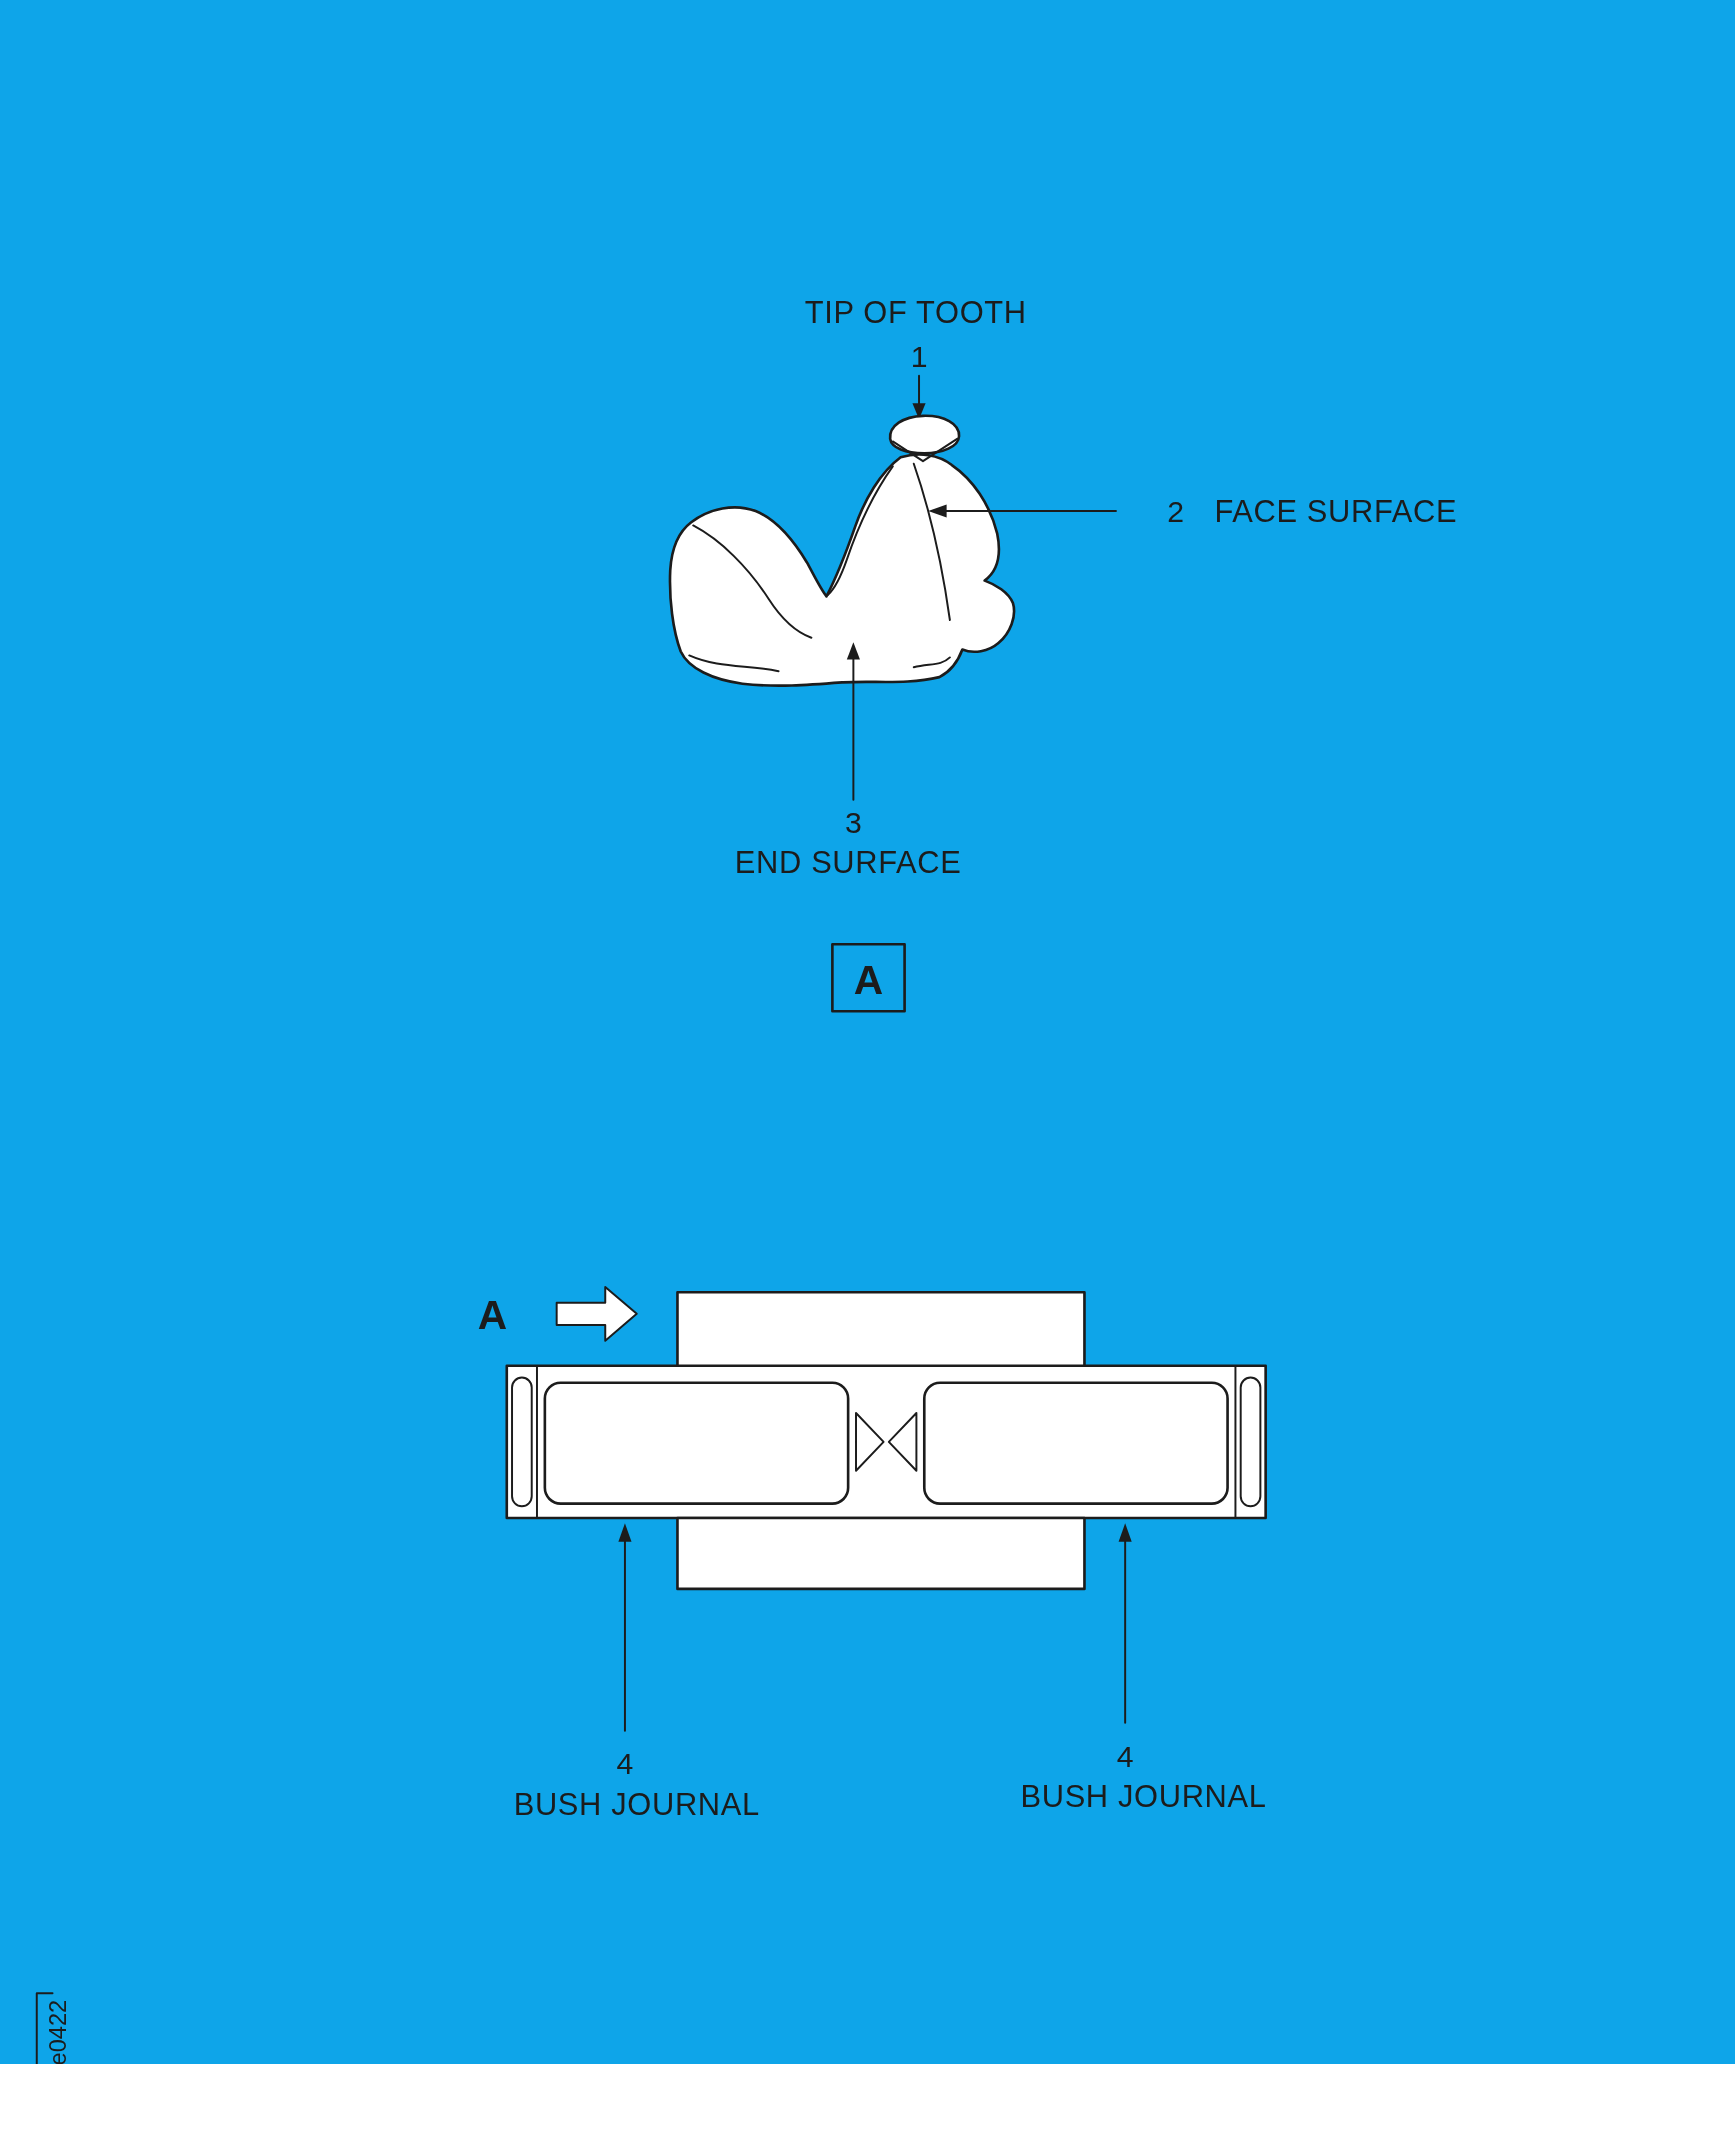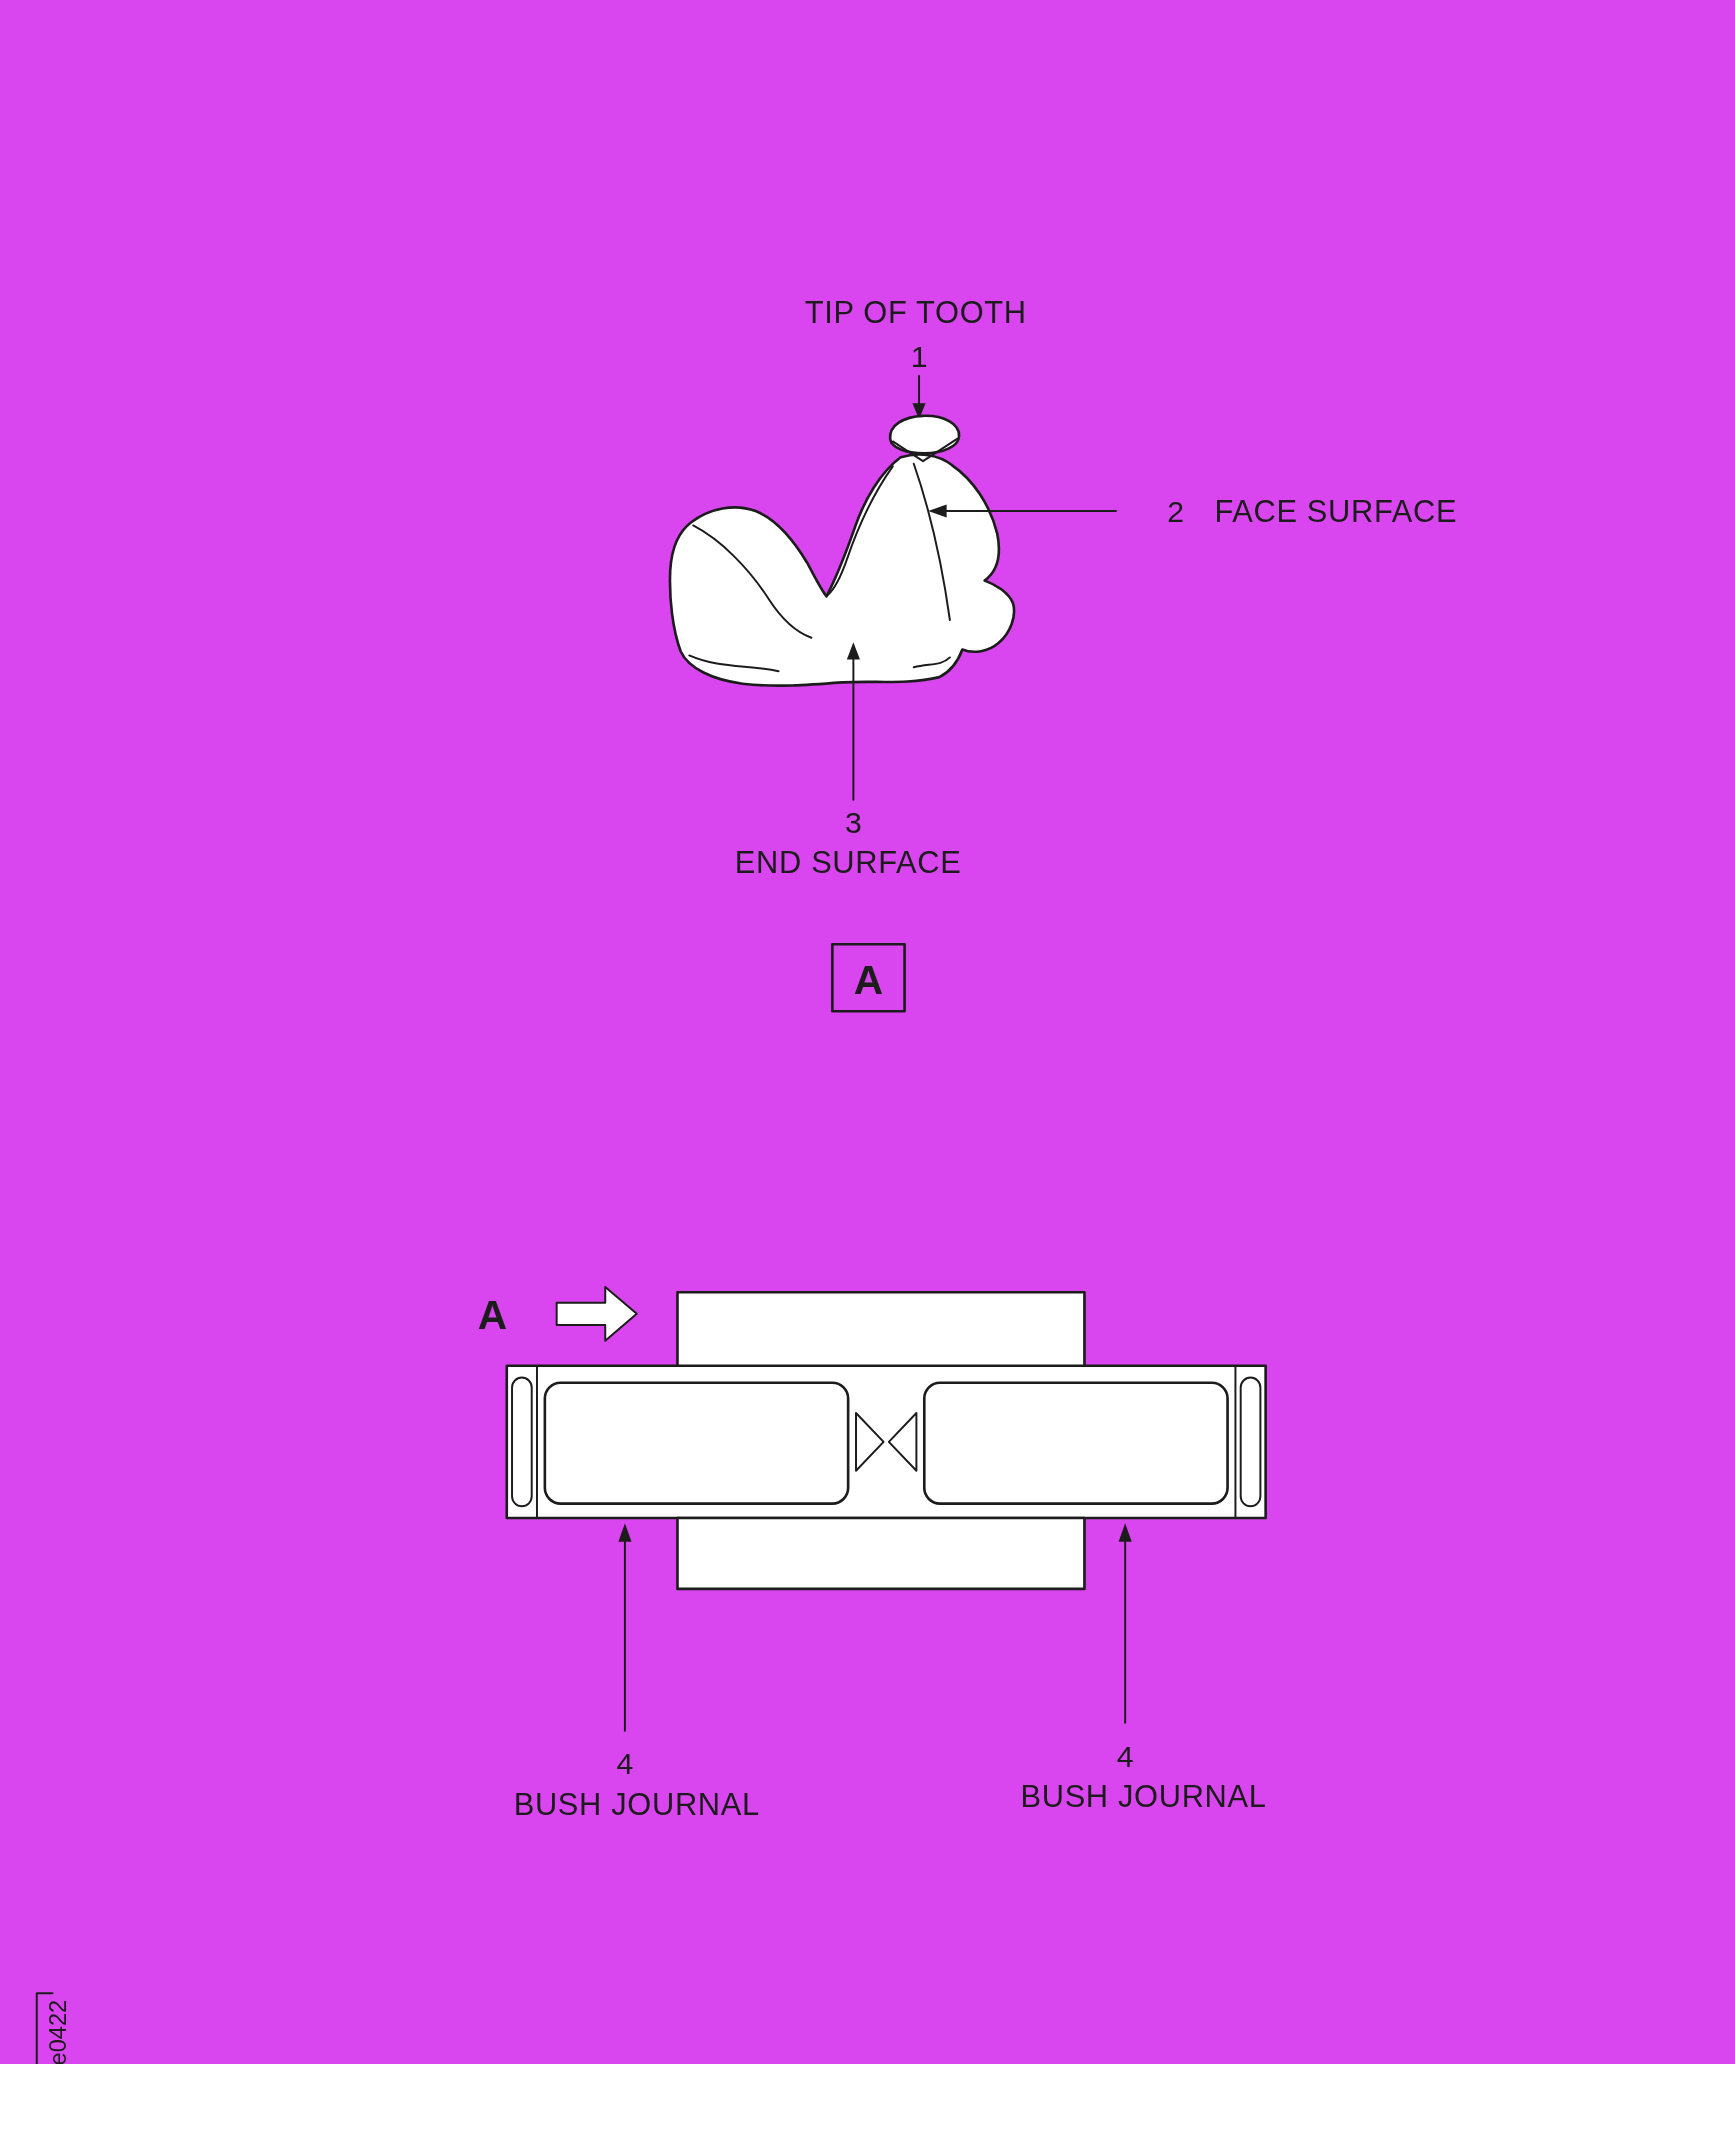--- a/index.html
+++ b/index.html
@@ -4,21 +4,21 @@
 <style>
   html, body {
     margin: 0;
     padding: 0;
     background: #ffffff;
   }
   .page {
     position: relative;
     width: 1735px;
     height: 2064px;
-    background: #d946ef;
+    background: #0ea5e9;
     overflow: hidden;
     font-family: "Liberation Sans", "DejaVu Sans", sans-serif;
   }
   svg { display: block; }
   .ink {
     stroke: #1c1c1c;
     fill: none;
     stroke-width: 4;
     stroke-linecap: round;
     stroke-linejoin: round;

